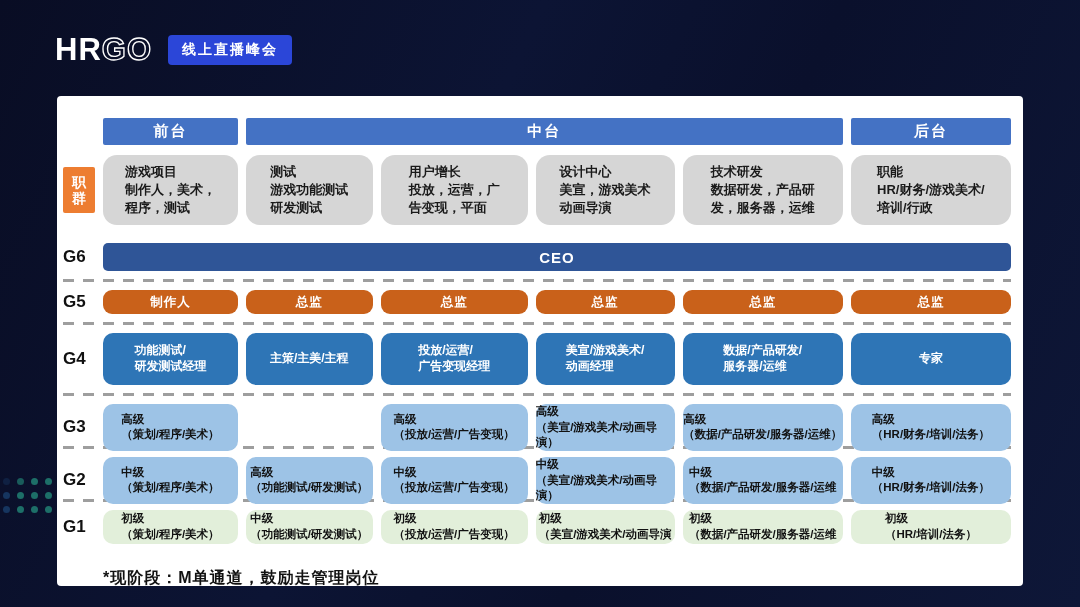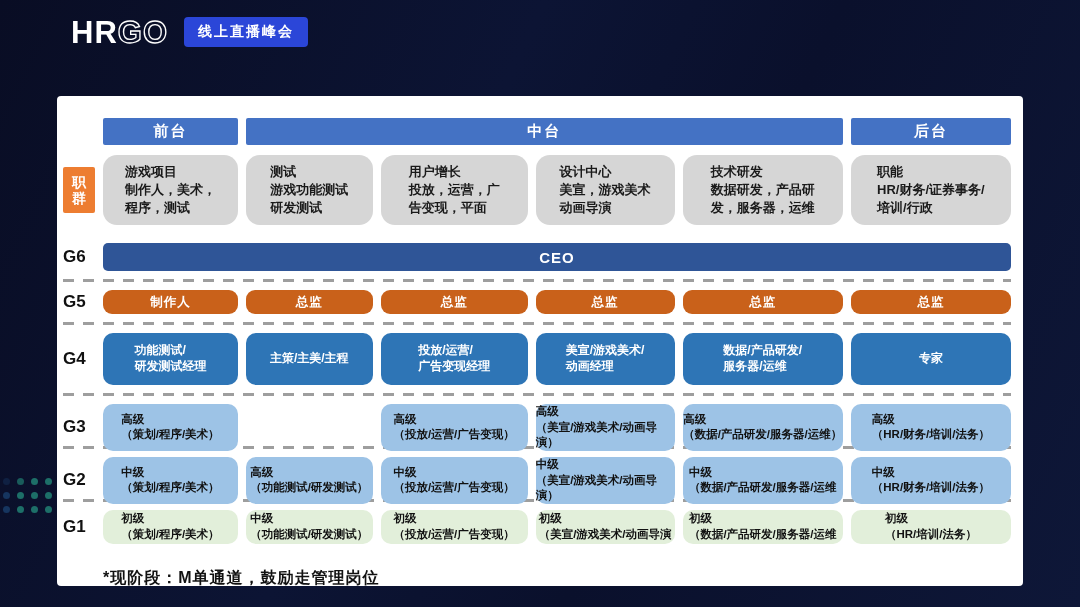--- a/index.html
+++ b/index.html
@@ -2,21 +2,21 @@
 <html style="--badge-blue: #2b46d8; --header-blue: #4472c4; --ceo-blue: #2f5597; --mid-blue: #2e75b6; --light-blue: #9dc3e6; --light-green: #e2efda; --orange: #c9611a; --side-orange: #ed7d31; --box-gray: #d6d6d6; --dash-gray: #9e9e9e;"><head>
 <meta charset="utf-8">
 <style>
   html,body{margin:0;padding:0;}
   body{
     width:1080px;height:607px;overflow:hidden;position:relative;
     font-family:"Liberation Sans","DejaVu Sans",sans-serif;
     background:linear-gradient(115deg,#090d24 0%,#0c1434 40%,#0a102c 62%,#0e1738 100%);
   }
   
-  .topbar{position:absolute;left:55px;top:17px;display:flex;align-items:flex-start;gap:16px;margin-left:16px;}
+  .topbar{position:absolute;left:55px;top:34px;display:flex;align-items:flex-end;gap:16px;}
   .logo{font-size:31px;font-weight:800;color:#fff;letter-spacing:1px;line-height:1;}
   .logo .go{color:transparent;-webkit-text-stroke:1.3px #ffffff;font-weight:700;}
   .badge{
     background:var(--badge-blue);color:#fff;font-size:14px;font-weight:700;
     padding:6px 14px;border-radius:4px;letter-spacing:2px;
   }
   
   .dots{position:absolute;left:3px;top:478px;display:grid;
     grid-template-columns:repeat(4,7px);grid-auto-rows:7px;gap:7px;}
   .dots span{width:7px;height:7px;border-radius:50%;background:#1d6f68;}
@@ -134,21 +134,21 @@
 美宣，游戏美术
 动画导演</div>
       </div>
     <div class="cell">
         <div class="box gray">技术研发
 数据研发，产品研
 发，服务器，运维</div>
       </div>
     <div class="cell">
         <div class="box gray">职能
-HR/财务/证券事务/
+HR/财务/游戏美术/
 培训/行政</div>
       </div>
   </div>
 
   <div class="grid row-g6">
     <div class="glabel">G6</div>
     <div class="box ceo">CEO</div>
   </div>
 
   <div class="dash"></div>

